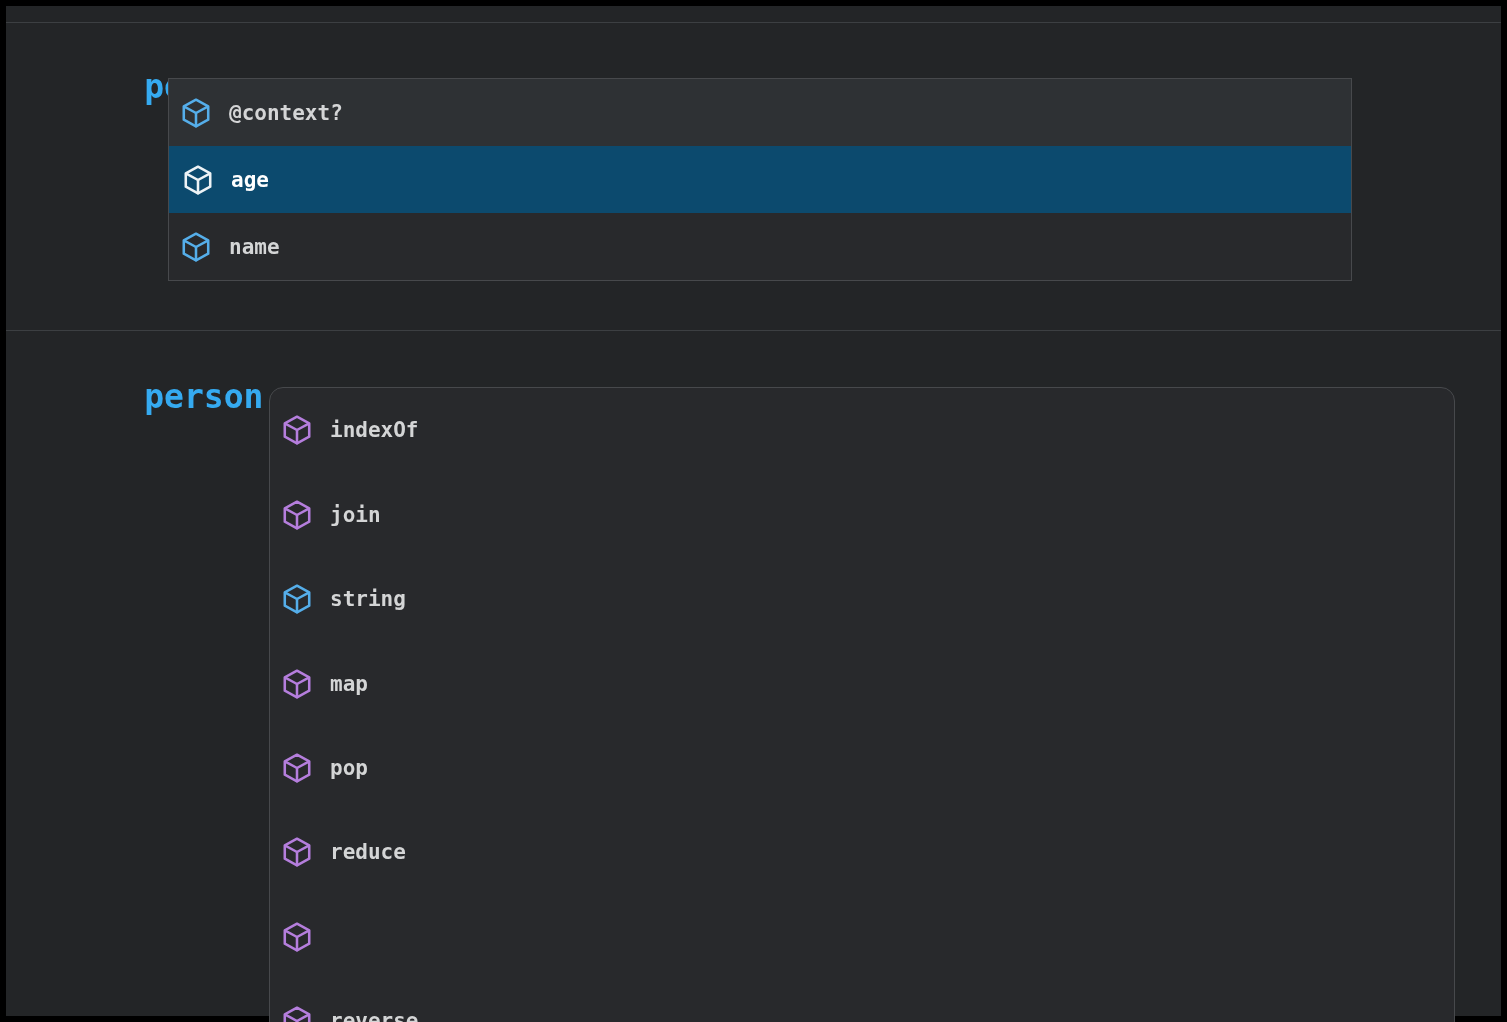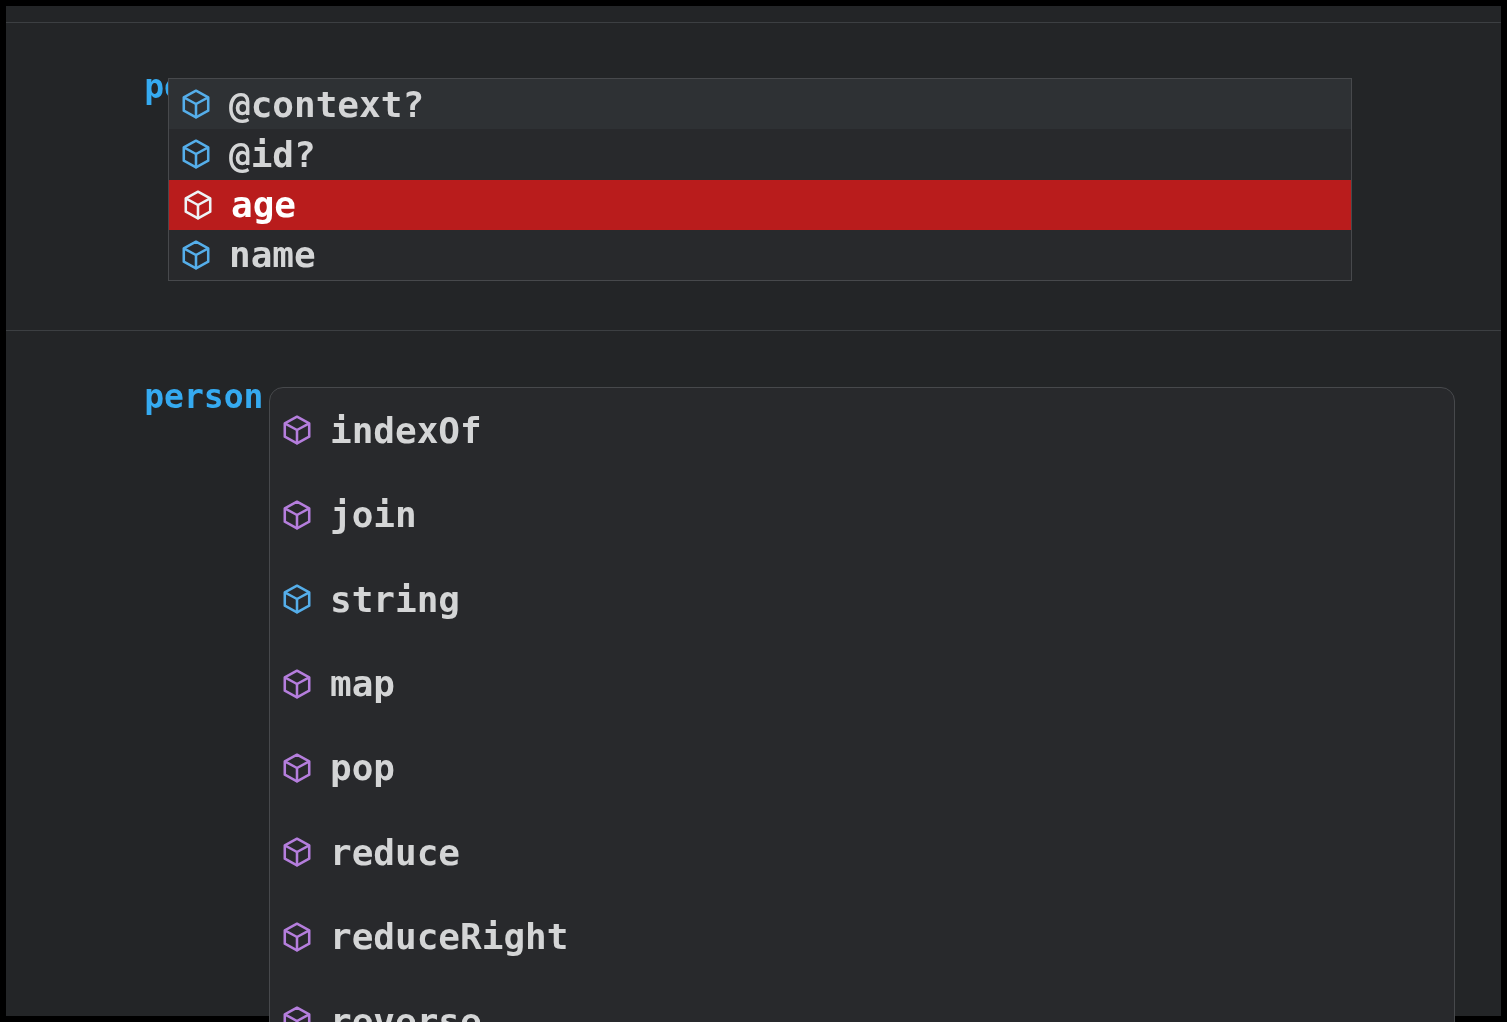--- a/index.html
+++ b/index.html
@@ -55,31 +55,31 @@
   #suggest2 { left: 263px; top: 381px; width: 1186px; height: 762px; border-radius: 14px; }
   .srow {
     flex: 1;
     display: flex;
     align-items: center;
     padding: 0 30px 0 10px;
     cursor: pointer;
     min-height: 0;
   }
   .srow.hover    { background: #2e3134; }
-  .srow.selected { background: #b91c1c; padding-left: 12px; }
+  .srow.selected { background: #0c4a6e; padding-left: 12px; }
   .cube {
     width: 34px; height: 34px;
     flex: none;
     margin-right: 16px;
   }
   .c-blue   { color: #55aeea; }
   .c-purple { color: #b57edd; }
   .srow.selected .cube { color: #eef3f6; }
   .slabel {
-    font-size: 36px;
+    font-size: 21px;
     font-weight: bold;
     color: #d4d5d6;
     white-space: pre;
     text-align: center;
   }
   .srow.selected .slabel { color: #ffffff; }
   .sdetail {
     margin-left: auto;
     font-size: 27px;
     font-weight: normal;
@@ -115,26 +115,20 @@
           </svg></span>
     </div>
 
     <div class="suggest" id="suggest1">
       <div class="srow hover">
         <svg class="cube c-blue" viewBox="0 0 32 32">
             <use href="#cube-glyph"></use>
           </svg>
         <span class="slabel">@context?</span>
       </div>
-      <div class="srow">
-        <svg class="cube c-blue" viewBox="0 0 32 32">
-            <use href="#cube-glyph"></use>
-          </svg>
-        <span class="slabel">@id?</span>
-      </div>
       <div class="srow selected">
         <svg class="cube" viewBox="0 0 32 32">
             <use href="#cube-glyph"></use>
           </svg>
         <span class="slabel">age</span>
       </div>
       <div class="srow">
         <svg class="cube c-blue" viewBox="0 0 32 32">
             <use href="#cube-glyph"></use>
           </svg>
@@ -184,21 +178,20 @@
       <div class="srow">
         <svg class="cube c-purple" viewBox="0 0 32 32">
             <use href="#cube-glyph"></use>
           </svg>
         <span class="slabel">reduce</span>
       </div>
       <div class="srow">
         <svg class="cube c-purple" viewBox="0 0 32 32">
             <use href="#cube-glyph"></use>
           </svg>
-        <span class="slabel">reduceRight</span>
       </div>
       <div class="srow">
         <svg class="cube c-purple" viewBox="0 0 32 32">
             <use href="#cube-glyph"></use>
           </svg>
         <span class="slabel">reverse</span>
       </div>
       <div class="srow">
         <svg class="cube c-purple" viewBox="0 0 32 32">
             <use href="#cube-glyph"></use>

